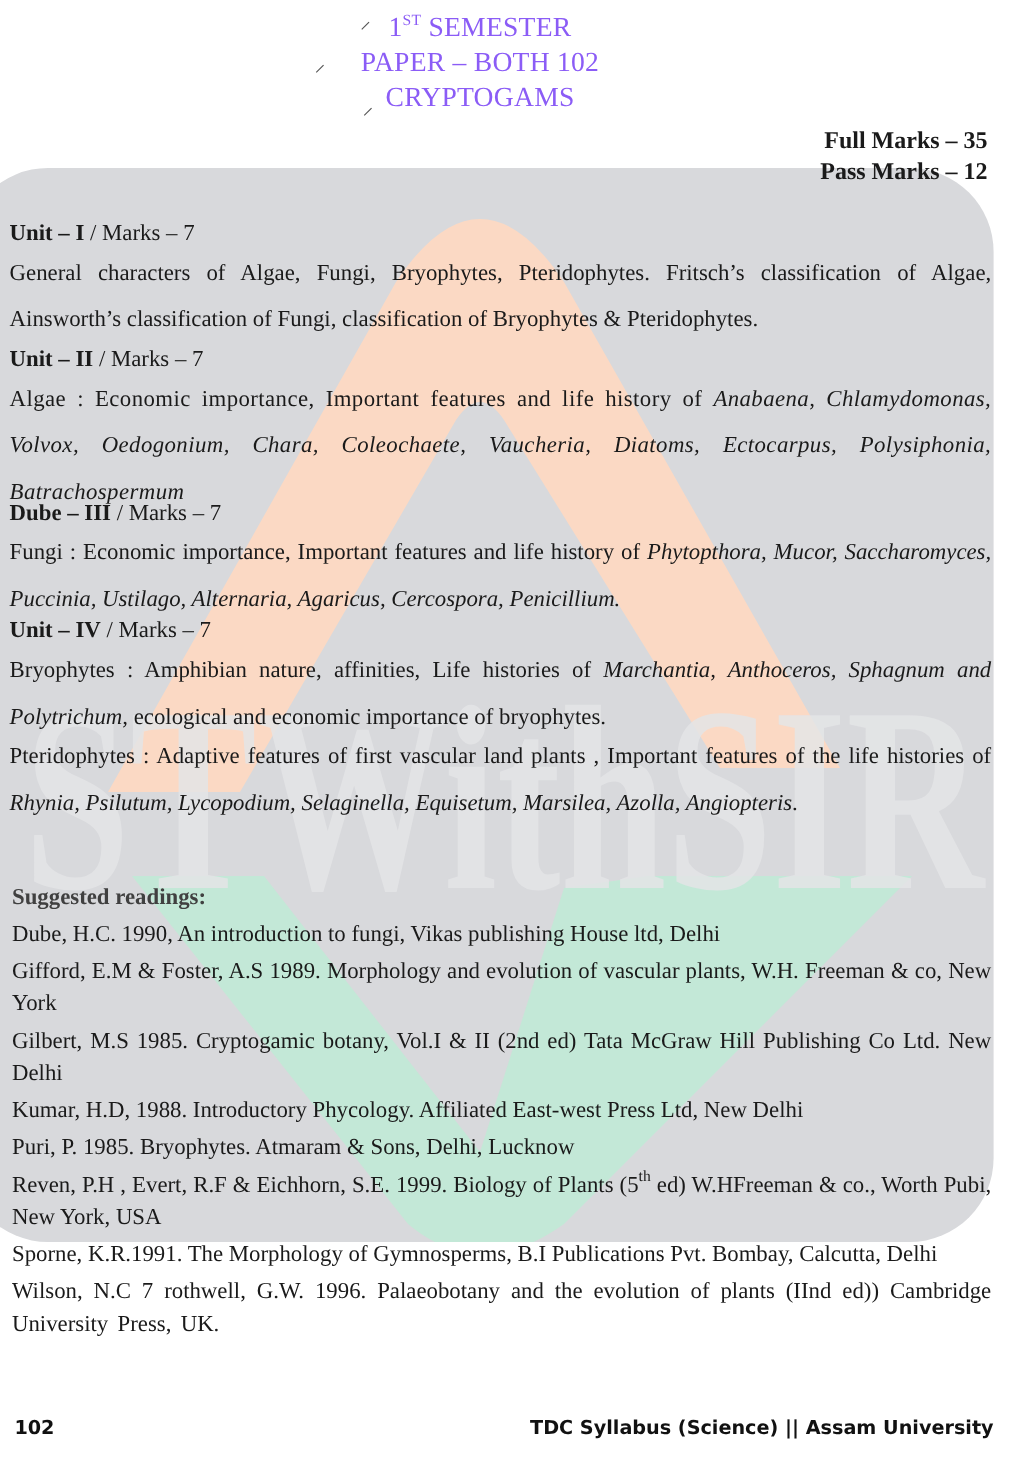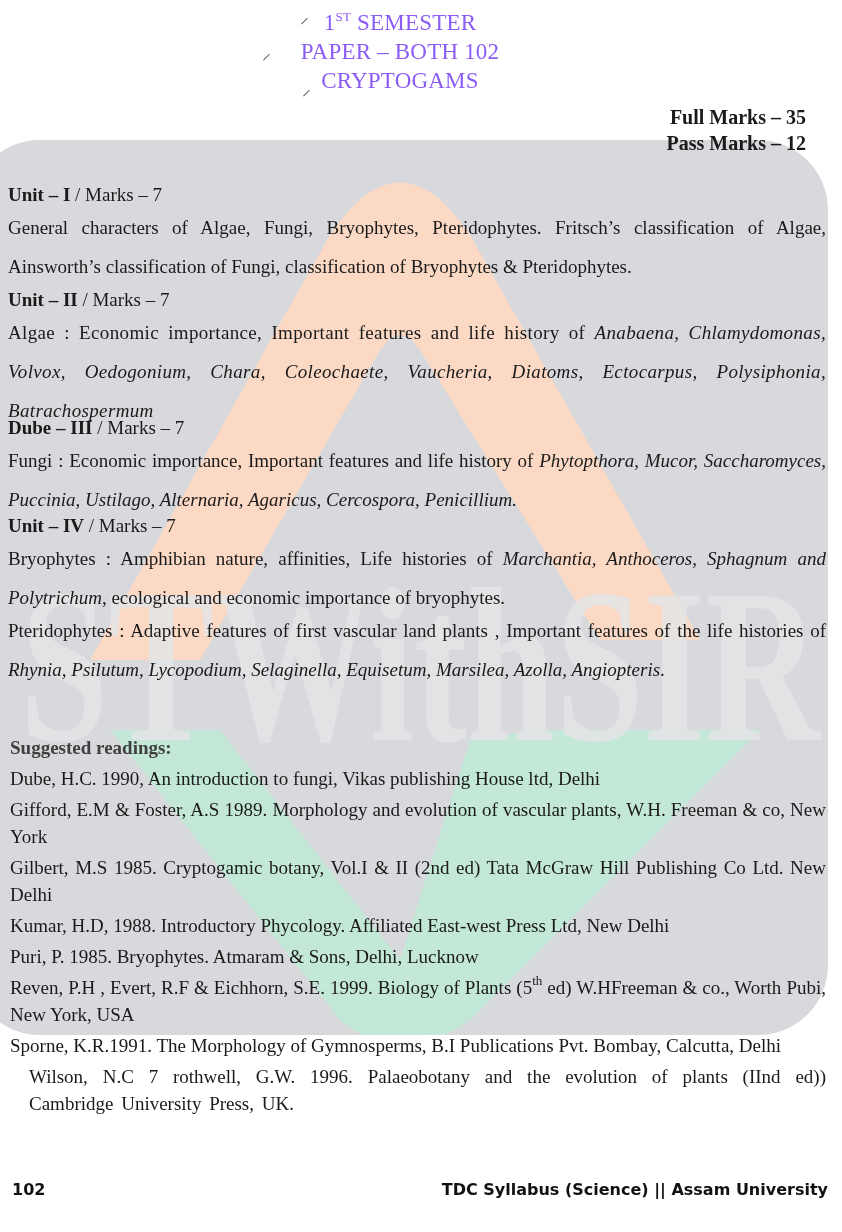--- a/index.html
+++ b/index.html
@@ -16,21 +16,21 @@
     .watermark-box svg { position: absolute; left: 30px; top: 0; }
     .content { position: absolute; left: 0; top: 0; width: 842px; height: 1232px; z-index: 1; }
 
     .title-block { position: absolute; left: 0; top: 8px; width: 800px; text-align: center; }
     .title-line {
       font-weight: normal; font-size: 23px; line-height: 29px; letter-spacing: 0.2px; color: #8b5cf6;
     }
     .title-line sup { font-size: 13px; vertical-align: 9px; line-height: 0; }
     .tick { position: absolute; color: #555; font-size: 18px; font-weight: normal; }
 
-    .marks-block { position: absolute; right: 36px; top: 104px; text-align: right; }
+    .marks-block { position: absolute; right: 19px; top: 104px; text-align: right; }
     .marks-line { font-weight: bold; font-size: 20px; line-height: 26px; }
 
     .unit { position: absolute; left: 8px; width: 818px; }
     .unit-heading { font-size: 19px; line-height: 26px; }
     .unit-heading b { font-weight: bold; text-align: right; }
     .unit-body { font-size: 19px; line-height: 39px; text-align: justify; text-align-last: left; }
     .unit-body i { font-style: italic; }
 
     .readings { position: absolute; left: 10px; top: 735px; width: 816px; }
     .readings-heading { font-weight: bold; font-size: 19px; line-height: 26px; color: #404040; margin-bottom: 4px; }
@@ -101,20 +101,20 @@
 
   <div class="readings">
     <div class="readings-heading">Suggested  readings:</div>
     <div class="reading">Dube, H.C. 1990, An introduction to fungi, Vikas publishing House ltd, Delhi</div>
     <div class="reading">Gifford, E.M &amp; Foster, A.S 1989. Morphology and evolution of vascular plants, W.H. Freeman &amp; co, New York</div>
     <div class="reading">Gilbert, M.S 1985. Cryptogamic botany, Vol.I &amp; II (2nd ed) Tata McGraw Hill Publishing Co Ltd. New Delhi</div>
     <div class="reading">Kumar, H.D, 1988. Introductory Phycology.  Affiliated East-west Press Ltd, New Delhi</div>
     <div class="reading">Puri, P. 1985.  Bryophytes.  Atmaram &amp; Sons, Delhi, Lucknow</div>
     <div class="reading"><span>Reven, P.H , Evert, R.F &amp; Eichhorn, S.E. 1999.  Biology of Plants (5</span><sup>th</sup><span> ed) W.HFreeman &amp; co., Worth Pubi, New York, USA</span></div>
     <div class="reading">Sporne, K.R.1991.  The Morphology of Gymnosperms, B.I Publications Pvt. Bombay, Calcutta, Delhi</div>
-    <div class="reading" style="word-spacing:3px;margin-left:19px;">Wilson, N.C 7 rothwell, G.W. 1996. Palaeobotany and the evolution of plants (IInd ed)) Cambridge University Press, UK.</div>
+    <div class="reading" style="word-spacing:3px;">Wilson, N.C 7 rothwell, G.W. 1996. Palaeobotany and the evolution of plants (IInd ed)) Cambridge University Press, UK.</div>
   </div>
 
   <div class="footer">
     <span class="page-num">102</span>
     <span class="source">TDC Syllabus (Science) || Assam University</span>
   </div>
 </div>
 
 </body></html>

